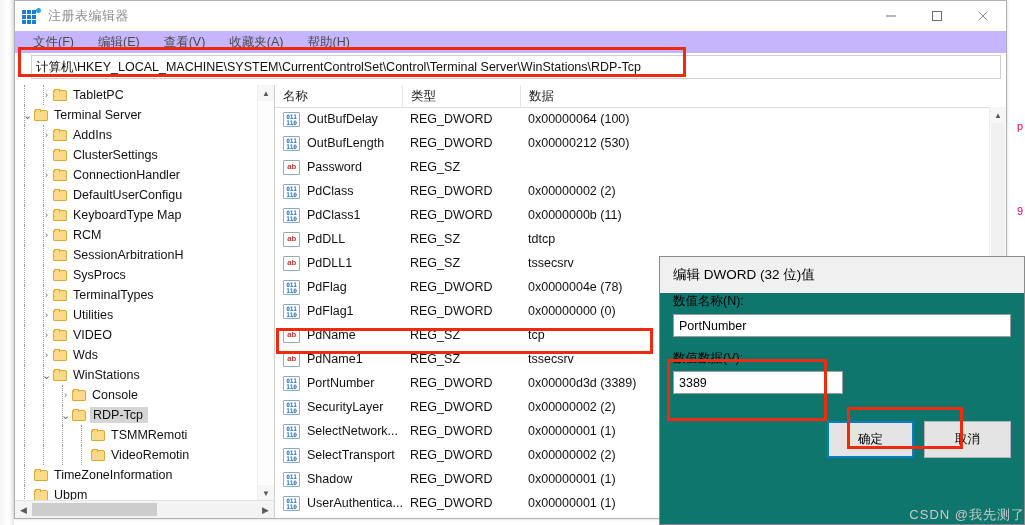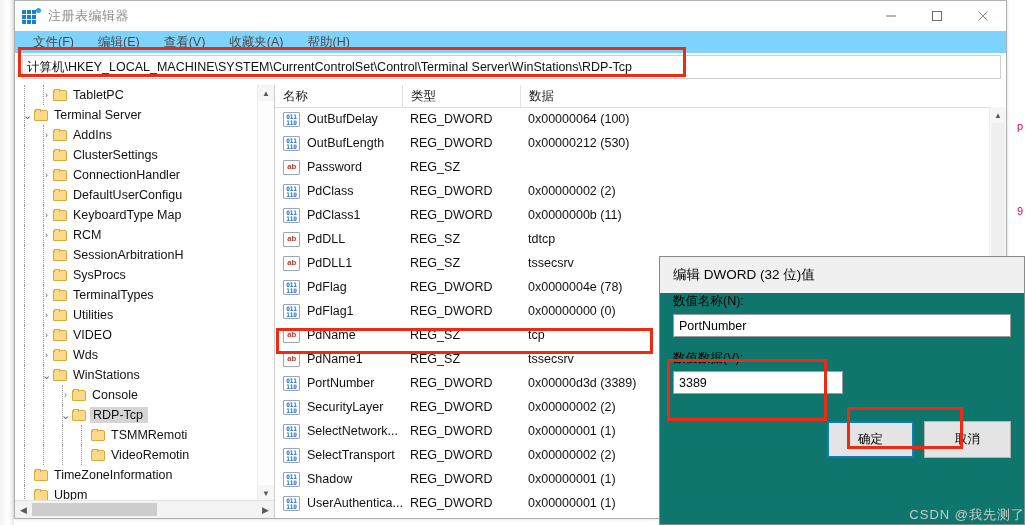--- a/index.html
+++ b/index.html
@@ -29,24 +29,24 @@
   .app-icon .grid{position:absolute;left:0;top:2px;width:15px;height:14px;background:#1a7fd4;
     border-radius:1px;
     background-image:linear-gradient(#ffffff 1px,transparent 1px),linear-gradient(90deg,#ffffff 1px,transparent 1px);
     background-size:5px 5px;background-position:-1px -1px;}
   .app-icon .spark{position:absolute;right:-2px;top:0;width:5px;height:5px;background:#2aa3ef;border-radius:50%;}
   .title-text{margin-left:9px;font-size:13px;color:#8d8d8d;letter-spacing:.5px;}
   .winbtns{position:absolute;right:0;top:0;display:flex;}
   .winbtn{width:46px;height:30px;display:flex;align-items:center;justify-content:center;color:#6d6d6d;font-size:12px;}
   .winbtn svg{display:block;}
 
-  .menubar{height:22px;display:flex;align-items:flex-end;padding-left:8px;gap:4px;background:#7dd3fc;}
+  .menubar{height:22px;display:flex;align-items:flex-end;padding-left:8px;gap:4px;background:#c4b5fd;}
   .menu-item{padding:2px 10px;font-size:12.5px;color:#4a4a4a;}
 
-  .addressbar-wrap{height:30px;padding:2px 5px 4px 7px;box-sizing:border-box;background:#ffffff;position:relative;}
+  .addressbar-wrap{height:30px;padding:2px 5px 4px 16px;box-sizing:border-box;background:#ffffff;position:relative;}
   .addressbar{height:24px;border:1px solid #cfcfcf;background:#ffffff;display:flex;align-items:center;
     padding-left:4px;box-sizing:border-box;font-size:12.5px;color:#111;white-space:nowrap;overflow:hidden;}
 
   .content{position:absolute;left:0;top:84px;right:0;bottom:0;display:flex;}
 
   
   .tree-pane{width:259px;border-right:1px solid #cfcfcf;position:relative;background:#ffffff;}
   .tree-scroll{position:absolute;left:0;top:0;right:0;bottom:17px;overflow:hidden;}
   .tree-rows{position:relative;}
   .trow{height:20px;display:flex;align-items:center;white-space:nowrap;position:relative;}

